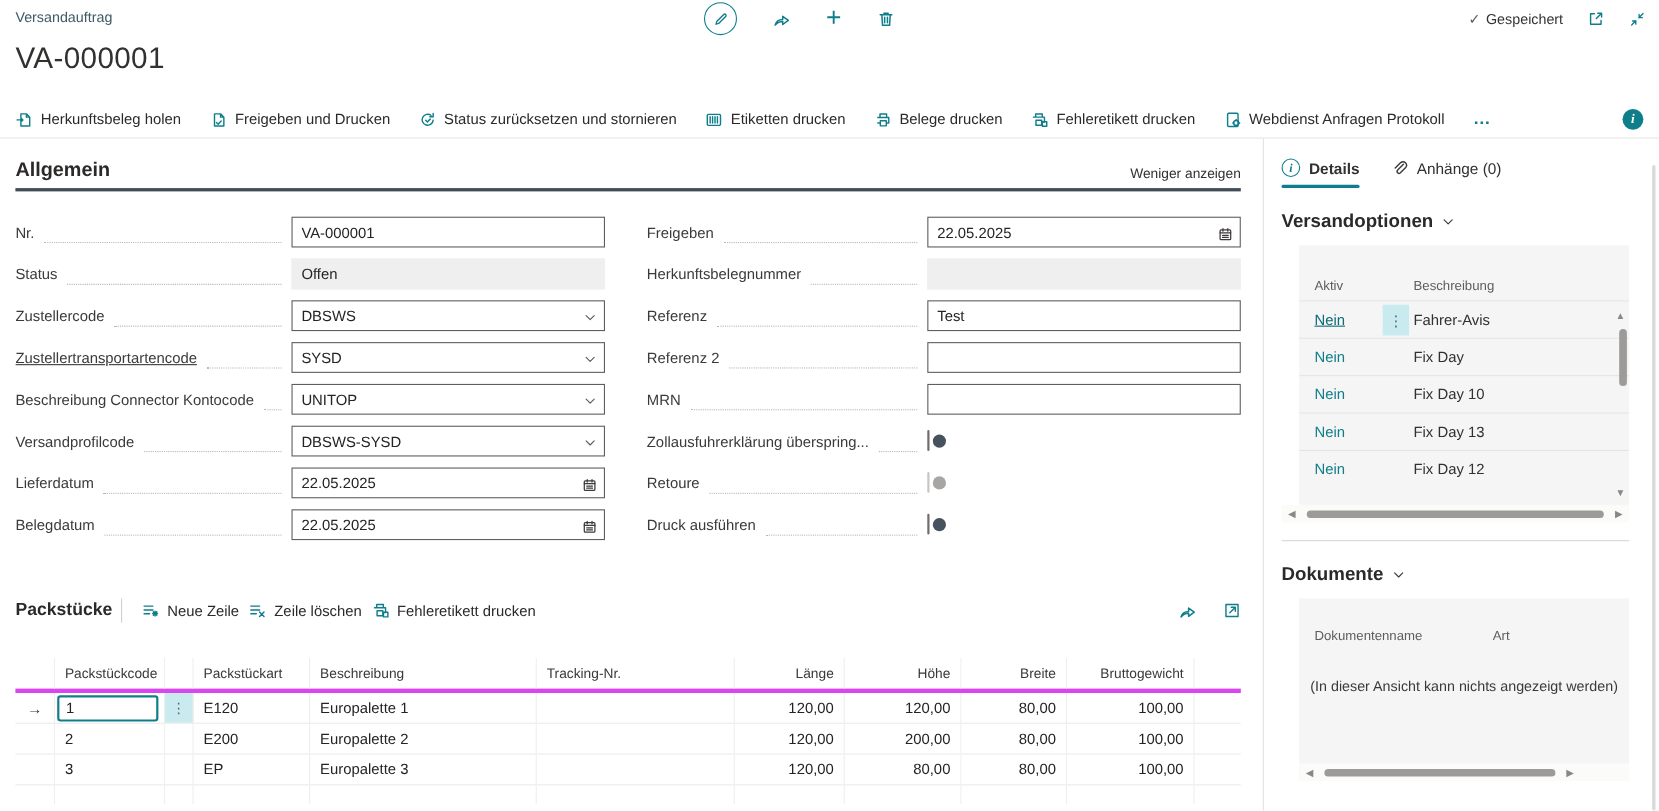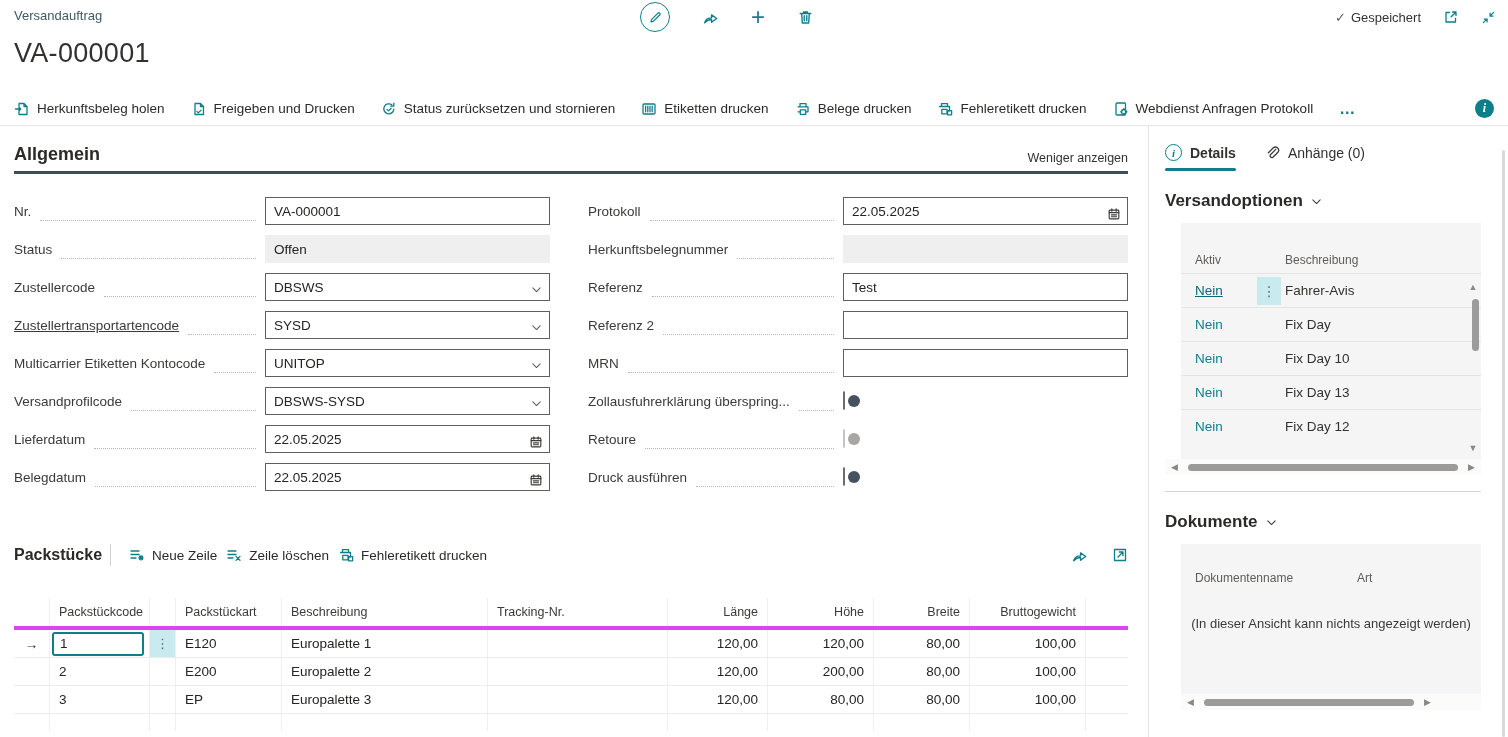--- a/index.html
+++ b/index.html
@@ -294,21 +294,21 @@
                   </svg></span></span>
           </div>
           <div class="frow">
             <span class="flabel ul">Zustellertransportartencode</span>
               <span class="leader"></span>
             <span class="ctrl"><input class="tin" readonly="" value="SYSD" style=""><span class="tail click"><svg class="ic gray" width="13" height="13">
                     <use href="#s-chev"></use>
                   </svg></span></span>
           </div>
           <div class="frow">
-            <span class="flabel">Multicarrier Etiketten Kontocode</span>
+            <span class="flabel">Beschreibung Connector Kontocode</span>
               <span class="leader"></span>
             <span class="ctrl"><input class="tin" readonly="" value="UNITOP" style=""><span class="tail click"><svg class="ic gray" width="13" height="13">
                     <use href="#s-chev"></use>
                   </svg></span></span>
           </div>
           <div class="frow">
             <span class="flabel">Versandprofilcode</span>
               <span class="leader"></span>
             <span class="ctrl"><input class="tin" readonly="" value="DBSWS-SYSD" style=""><span class="tail click"><svg class="ic gray" width="13" height="13">
                     <use href="#s-chev"></use>
@@ -325,21 +325,21 @@
             <span class="flabel">Belegdatum</span>
               <span class="leader"></span>
             <span class="ctrl"><input class="tin" readonly="" value="22.05.2025" style=""><span class="tail click"><svg class="ic dark" width="14" height="14">
                     <use href="#s-cal"></use>
                   </svg></span></span>
           </div>
         </div>
 
         <div class="fcol right">
           <div class="frow">
-            <span class="flabel">Protokoll</span>
+            <span class="flabel">Freigeben</span>
               <span class="leader"></span>
             <span class="ctrl"><input class="tin" readonly="" value="22.05.2025" style=""><span class="tail click"><svg class="ic dark" width="14" height="14">
                     <use href="#s-cal"></use>
                   </svg></span></span>
           </div>
           <div class="frow">
             <span class="flabel">Herkunftsbelegnummer</span>
               <span class="leader"></span>
             <span class="ctrl"><input class="tin dis" readonly="" value="" style=""></span>
           </div>

